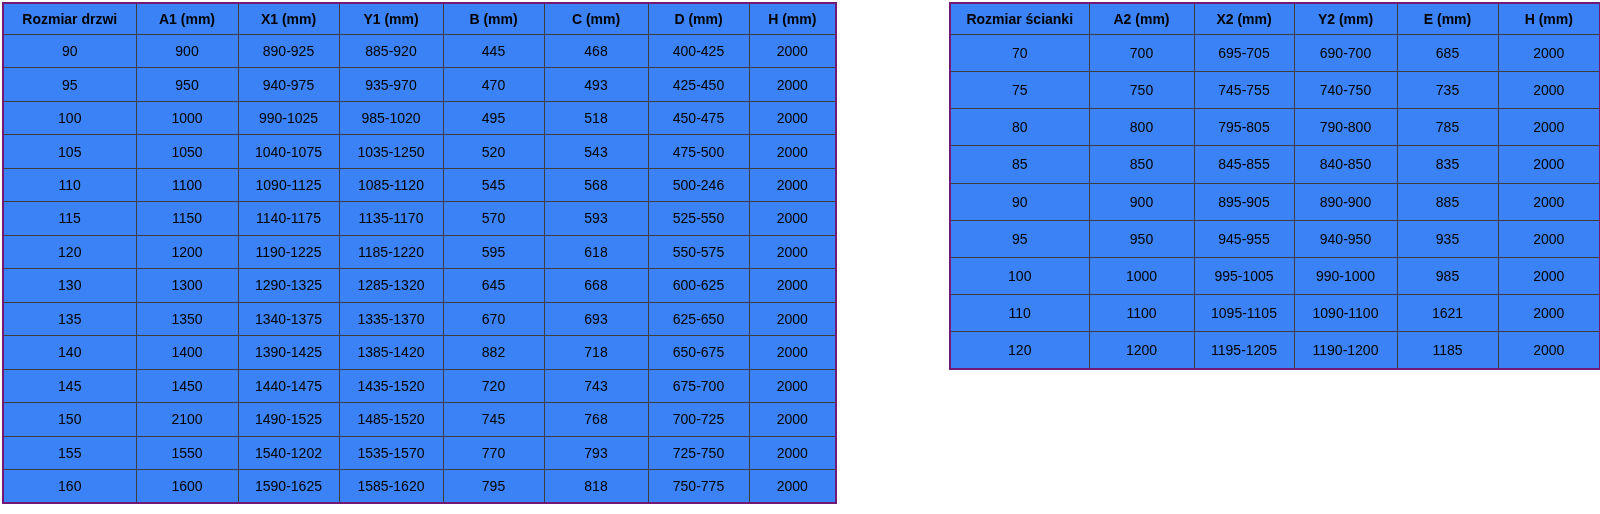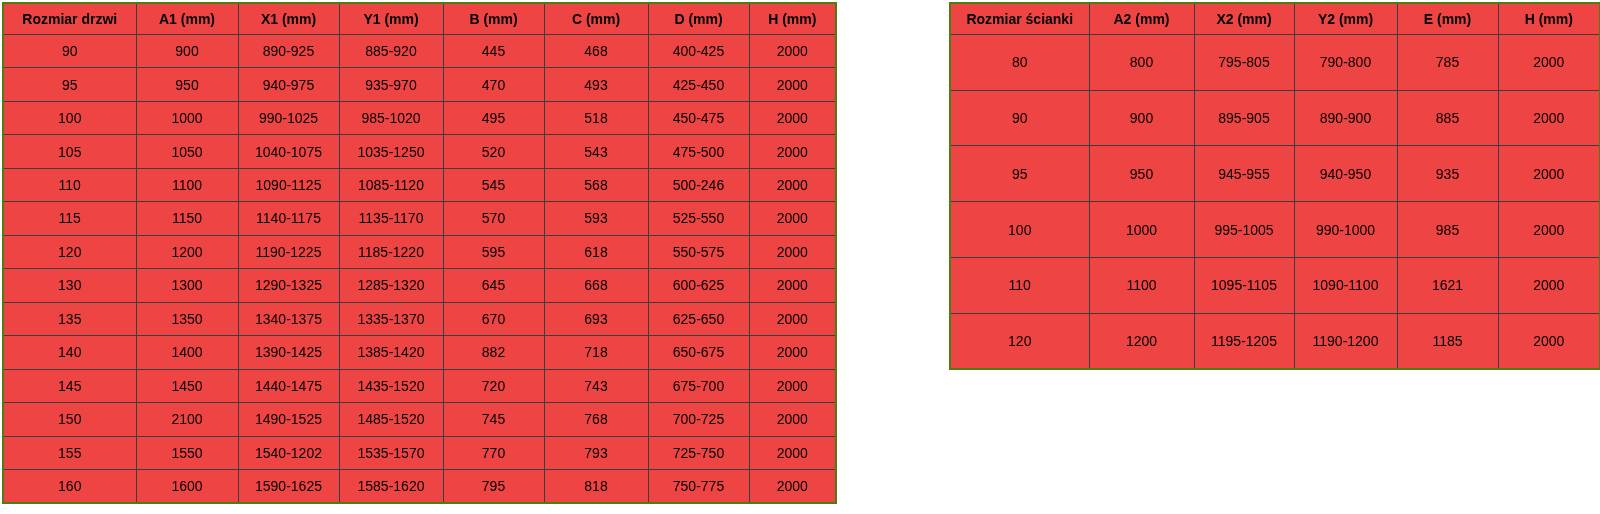--- a/index.html
+++ b/index.html
@@ -14,22 +14,22 @@
     position: relative;
     width: 1600px;
     height: 514px;
     background: #ffffff;
     overflow: hidden;
   }
   table.spec {
     position: absolute;
     border-collapse: collapse;
     table-layout: fixed;
-    background: #ef4444;
-    border: 2px solid #4d7c0f;
+    background: #3b82f6;
+    border: 2px solid #701a75;
   }
   table.spec th,
   table.spec td {
     border: 1px solid #3d3d3d;
     text-align: center;
     vertical-align: middle;
     padding: 0;
     color: #000000;
     font-size: 14px;
     line-height: 1;
@@ -241,28 +241,52 @@
           <th>Rozmiar ścianki</th>
           <th>A2 (mm)</th>
           <th>X2 (mm)</th>
           <th>Y2 (mm)</th>
           <th>E (mm)</th>
           <th>H (mm)</th>
         </tr>
     </thead>
     <tbody>
         <tr>
+          <td>70</td>
+          <td>700</td>
+          <td>695-705</td>
+          <td>690-700</td>
+          <td>685</td>
+          <td>2000</td>
+        </tr>
+        <tr>
+          <td>75</td>
+          <td>750</td>
+          <td>745-755</td>
+          <td>740-750</td>
+          <td>735</td>
+          <td>2000</td>
+        </tr>
+        <tr>
           <td>80</td>
           <td>800</td>
           <td>795-805</td>
           <td>790-800</td>
           <td>785</td>
           <td>2000</td>
         </tr>
         <tr>
+          <td>85</td>
+          <td>850</td>
+          <td>845-855</td>
+          <td>840-850</td>
+          <td>835</td>
+          <td>2000</td>
+        </tr>
+        <tr>
           <td>90</td>
           <td>900</td>
           <td>895-905</td>
           <td>890-900</td>
           <td>885</td>
           <td>2000</td>
         </tr>
         <tr>
           <td>95</td>
           <td>950</td>

